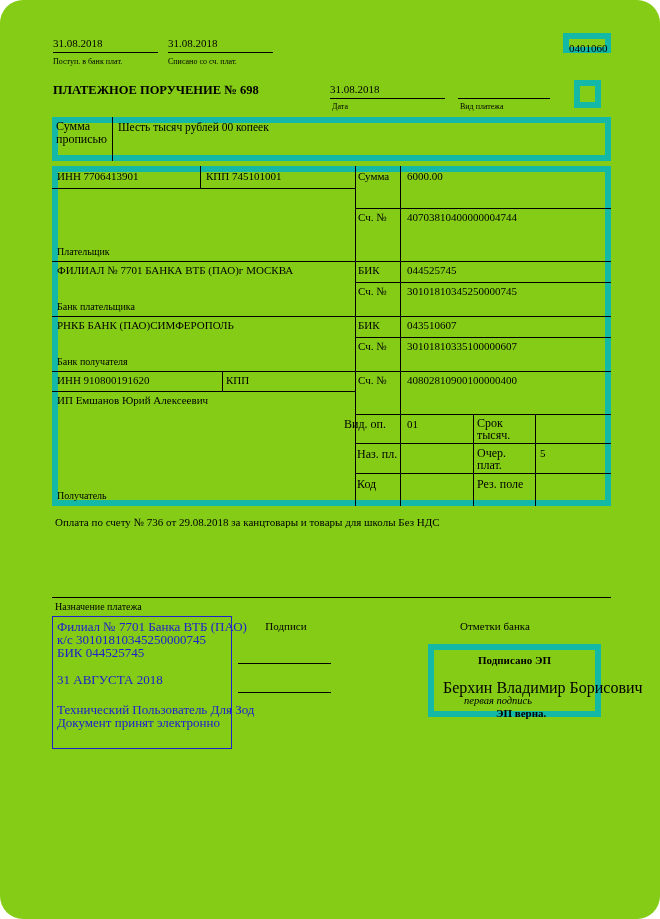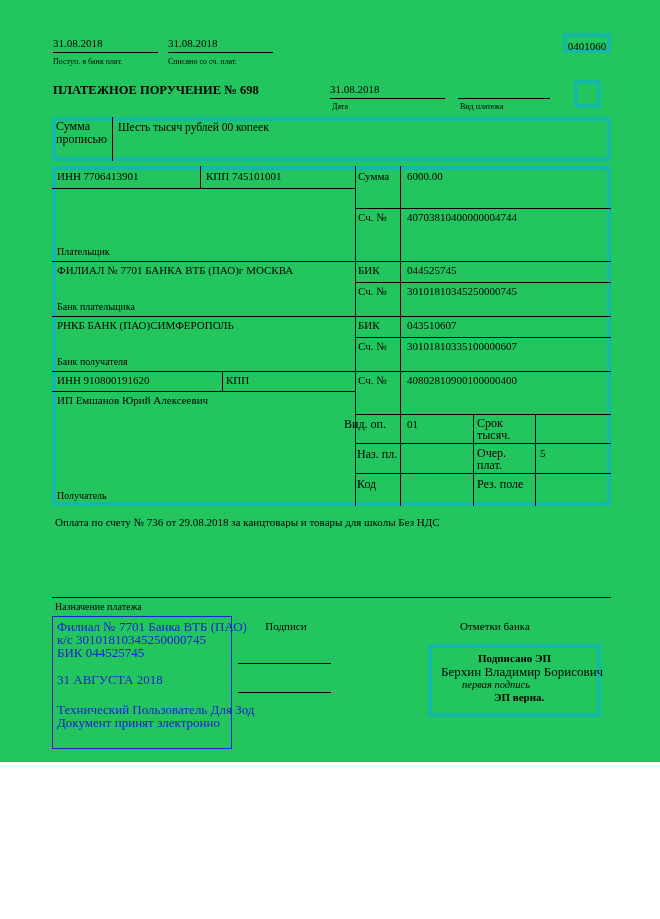--- a/index.html
+++ b/index.html
@@ -1,28 +1,28 @@
 <!DOCTYPE html>
 <html><head>
 <meta charset="utf-8">
 <style>
   html,body{margin:0;padding:0;background:#ffffff;}
-  .page{position:relative;width:660px;height:762px;background:#22c55e;overflow:hidden;
-        font-family:"Liberation Serif","DejaVu Serif",serif;color:#000;}
+  .page{position:relative;width:660px;height:919px;background:#84cc16;overflow:hidden;
+        font-family:"Liberation Serif","DejaVu Serif",serif;color:#000;border-radius:23px;}
   .t{position:absolute;font-size:11px;line-height:13px;white-space:nowrap;}
   .wrap{white-space:normal;}
   .s8{font-size:8px;line-height:9px;}
   .s10{font-size:10px;line-height:12px;}
   .s105{font-size:12px;}
   .b{font-weight:bold;}
   .i{font-style:italic;}
   .u{border-bottom:1px solid #000;}
   .hl{position:absolute;height:0;border-top:1px solid #000;}
   .vl{position:absolute;width:0;border-left:1px solid #000;}
-  .box{position:absolute;border:4px solid #14b8a6;box-sizing:border-box;}
+  .box{position:absolute;border:6px solid #14b8a6;box-sizing:border-box;}
   .ctr{text-align:center;}
   .blue{color:#2020cc;}
   .bluebox{position:absolute;border:1px solid #2020cc;box-sizing:border-box;padding:3px 4px;}
   .bn{font-size:13px;line-height:13px;white-space:nowrap;}
 </style>
 </head>
 <body>
 
 <div class="page">
 
@@ -116,18 +116,18 @@
     <div class="bn">Документ принят электронно</div>
   </div>
 
   <div class="t ctr" style="left:240px;top:620px;width:92px">Подписи</div>
   <div class="t ctr" style="left:415px;top:620px;width:160px">Отметки банка</div>
   <div class="hl" style="left:238px;top:663px;width:93px"></div>
   <div class="hl" style="left:238px;top:692px;width:93px"></div>
 
   <div class="box" style="left:428px;top:644px;width:173px;height:73px">
     <div class="b ctr" style="margin-top:4px;font-size:11px;line-height:13px">Подписано ЭП</div>
-    <div style="margin-top:0;padding-left:9px;font-size:13px;line-height:13px;white-space:nowrap">Берхин Владимир Борисович</div>
+    <div style="margin-top:14px;padding-left:9px;font-size:16px;line-height:13px;white-space:nowrap">Берхин Владимир Борисович</div>
     <div class="i" style="padding-left:30px;font-size:10.5px;line-height:13px;white-space:nowrap">первая подпись</div>
     <div class="b" style="padding-left:62px;font-size:11px;line-height:13px;white-space:nowrap">ЭП верна.</div>
   </div>
 
 </div>
 
 </body></html>

